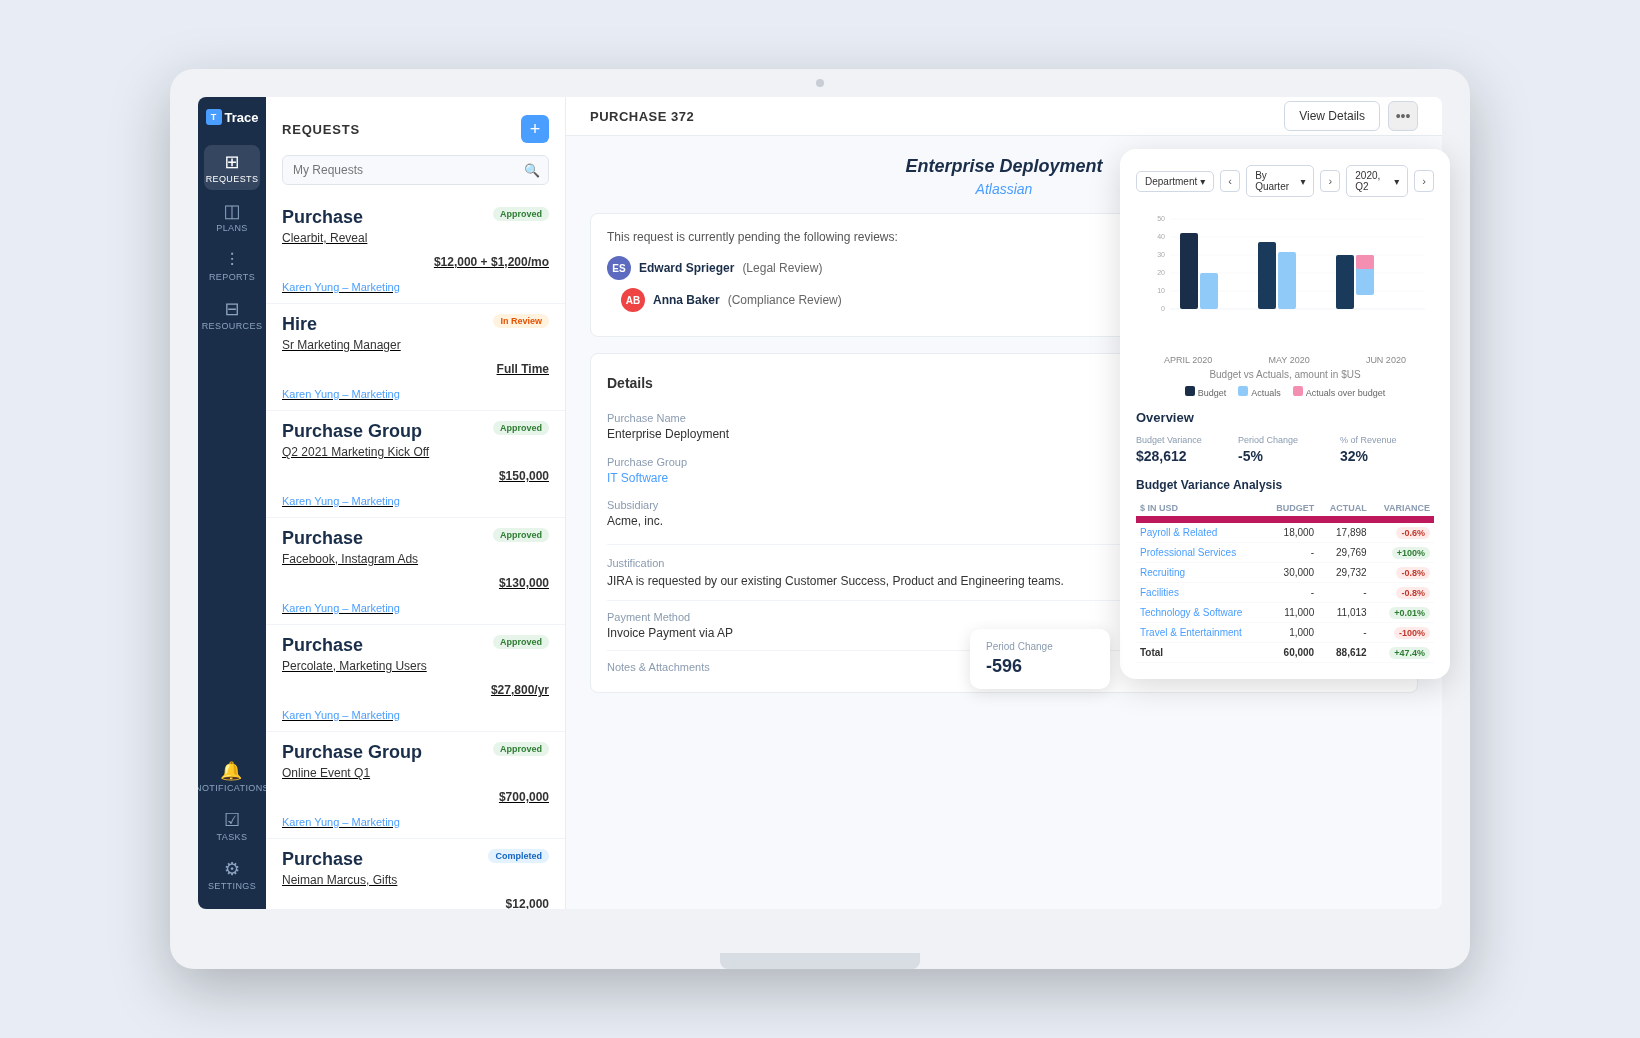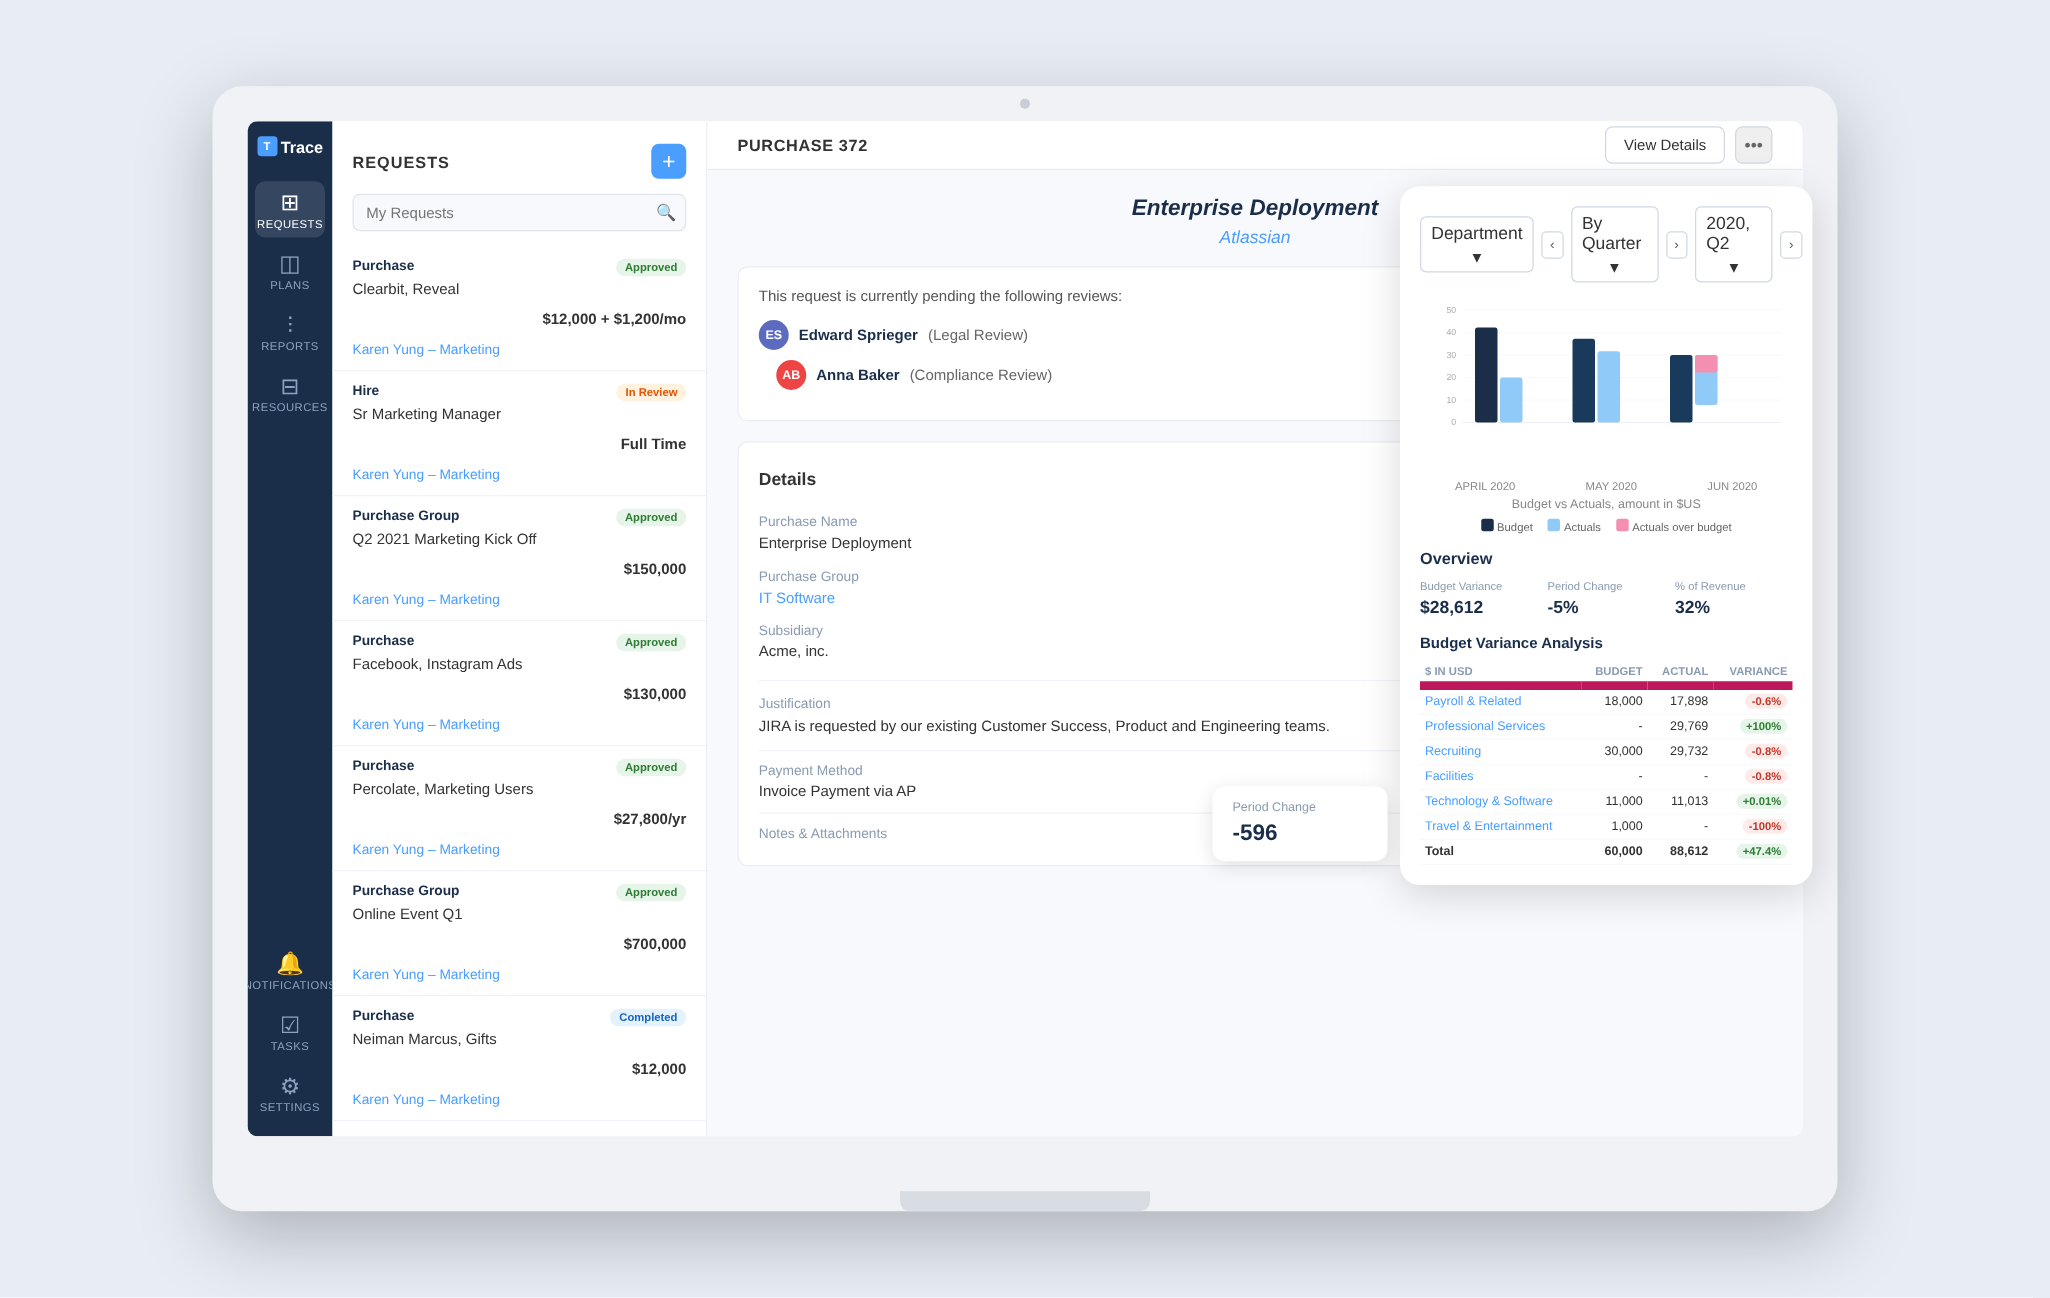--- a/index.html
+++ b/index.html
@@ -176,21 +176,21 @@
       border-bottom: 1px solid #f0f3f7;
       cursor: pointer;
     }
     .request-item-header {
       display: flex;
       justify-content: space-between;
       align-items: flex-start;
       margin-bottom: 3px;
     }
     .request-type {
-      font-size: 11px;
+      font-size: 18px;
       font-weight: 600;
       color: #1a2e4a;
     }
     .badge {
       font-size: 9px;
       padding: 2px 7px;
       border-radius: 10px;
       font-weight: 600;
     }
     .badge-approved { background: #e6f4ea; color: #2e7d32; }
@@ -209,20 +209,21 @@
     .request-amount {
       font-size: 12px;
       font-weight: 600;
       color: #333;
       white-space: nowrap;
     }
     .request-item-row2 {
       display: flex;
       justify-content: space-between;
       align-items: center;
+      text-decoration: underline;
     }
 
     
     .main-content {
       flex: 1;
       display: flex;
       flex-direction: column;
       background: #f7f9fc;
       overflow: hidden;
     }
@@ -417,24 +418,24 @@
     }
     .analytics-filter-row {
       display: flex;
       align-items: center;
       gap: 6px;
     }
     .filter-btn {
       padding: 4px 8px;
       border: 1px solid #d0d8e4;
       border-radius: 5px;
-      font-size: 14px;
+      font-size: 10px;
       color: #333;
       cursor: pointer;
-      display: flex; align-items: center; gap: 3px; flex-direction: column;
+      display: flex; align-items: center; gap: 3px;
     }
     .nav-arrow {
       width: 22px; height: 22px;
       border: 1px solid #d0d8e4;
       border-radius: 4px;
       display: flex; align-items: center; justify-content: center;
       cursor: pointer;
       font-size: 11px;
       color: #555;
     }

